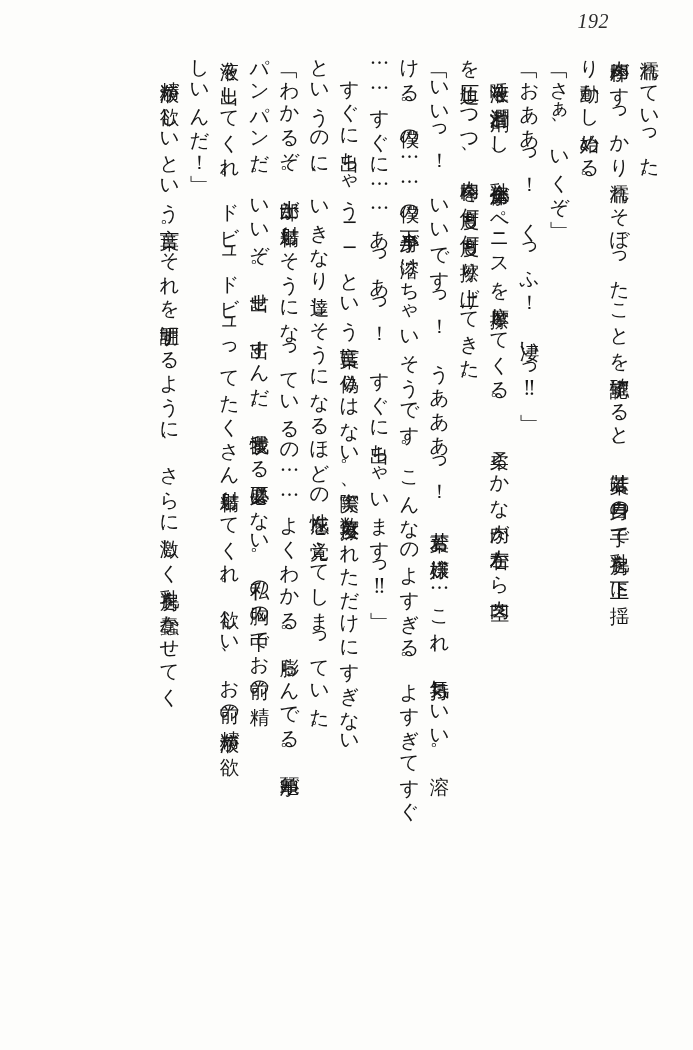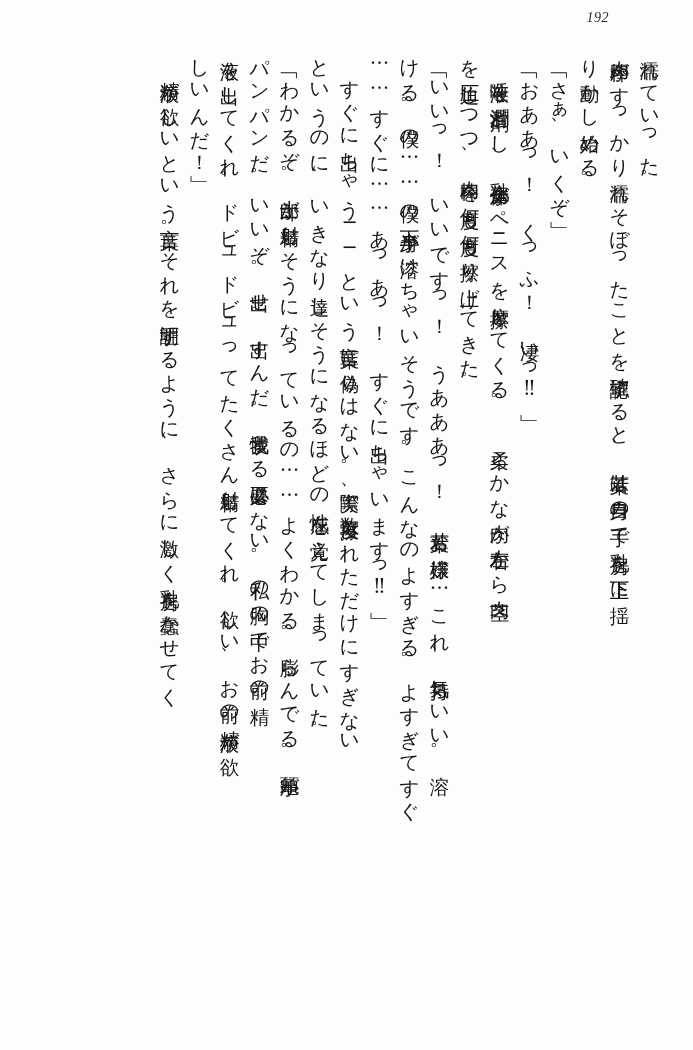--- a/index.html
+++ b/index.html
@@ -22,21 +22,21 @@
     background: #fdfdfb;
   }
 
   
   .page-number {
     position: absolute;
     top: 10px;
     right: 84px;
     font-family: "Liberation Serif", "DejaVu Serif", serif;
     font-style: italic;
-    font-size: 14px;
+    font-size: 20px;
     color: #2b2b2b;
     letter-spacing: 0.5px;
   }
 
   
   .body-text {
     position: absolute;
     top: 44px;
     right: 34px;
     left: 36px;

